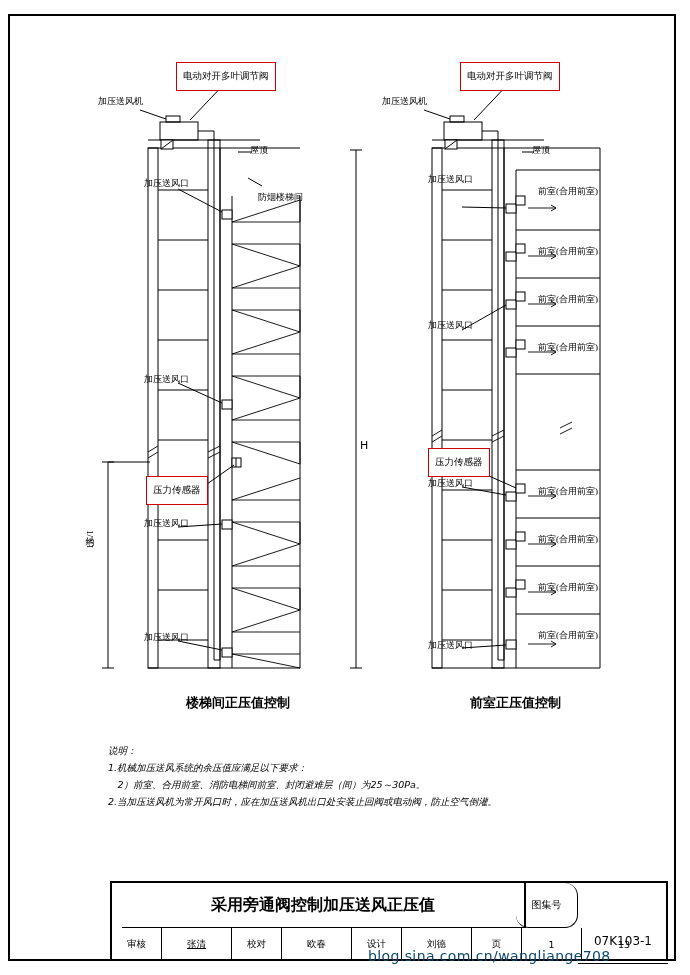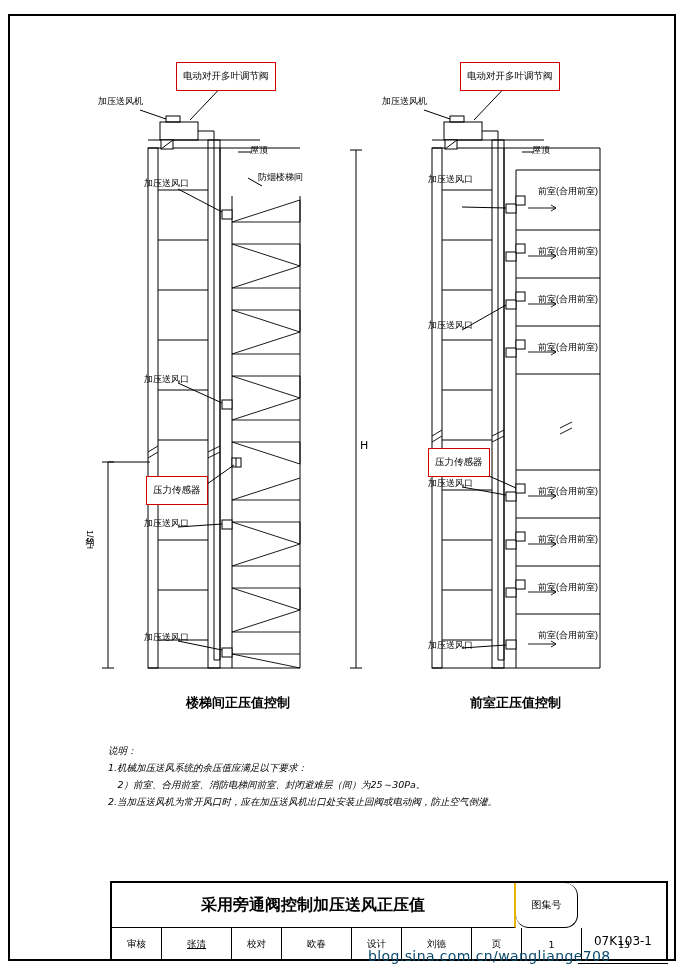--- a/index.html
+++ b/index.html
@@ -1,28 +1,28 @@
 <!DOCTYPE html>
 <html><head>
 <meta charset="utf-8">
 <style>
   html,body{margin:0;padding:0;background:#ffffff;}
   body{width:690px;height:975px;font-family:"DejaVu Sans","Liberation Sans",sans-serif;color:#000;}
   #page{position:relative;width:690px;height:975px;overflow:hidden;background:#fff;}
   .frame{position:absolute;left:8px;top:14px;width:668px;height:947px;border:2px solid #000;box-sizing:border-box;}
   svg.draw{position:absolute;left:0;top:0;width:690px;height:975px;}
   .lbl{position:absolute;font-size:9px;line-height:11px;white-space:nowrap;}
-  .lbl.cn{font-family:Liberation Sans, sans-serif;}
+  .lbl.cn{font-family:Liberation Serif, serif;}
   .boxred{position:absolute;border:1.6px solid #d10000;background:#fff;font-size:9.5px;
           padding:7px 6px;white-space:nowrap;text-align:center;}
   .capt{position:absolute;font-size:13px;font-weight:bold;white-space:nowrap;}
   .note{position:absolute;font-size:9.5px;line-height:17px;}
   .note div{white-space:nowrap;font-style:italic;}
   .titleblock{position:absolute;left:110px;top:881px;width:558px;height:80px;border:2px solid #000;box-sizing:border-box;}
-  .tb-main{position:absolute;left:0;top:0;width:404px;height:45px;border-right:2px solid #eab308;border-bottom:1.5px solid #000;box-sizing:border-box;
+  .tb-main{position:absolute;left:10px;top:0;width:404px;height:45px;border-right:2px solid #000000;border-bottom:1.5px solid #000;box-sizing:border-box;
            display:flex;align-items:center;justify-content:center;font-size:16px;font-weight:bold;}
   .tb-code-l{position:absolute;left:404px;top:0;width:62px;height:45px;border-right:1.5px solid #000;border-bottom:1.5px solid #000;box-sizing:border-box;
              display:flex;align-items:center;justify-content:center;font-size:10px;border-radius:13px;}
   .tb-code-r{position:absolute;left:466px;top:0;width:90px;height:45px;border-bottom:1.5px solid #000;box-sizing:border-box;
              display:flex;align-items:center;justify-content:center;font-size:12px;margin-top:36px;}
   .tb-row{position:absolute;left:0;top:45px;width:554px;height:32px;display:flex;}
   .tb-cell{height:32px;display:flex;align-items:center;justify-content:center;font-size:9.5px;border-right:1px solid #000;box-sizing:border-box;}
   .tb-cell:last-child{border-right:none;}
   .watermark{position:absolute;left:368px;top:948px;font-size:14px;color:#0c4a6e;letter-spacing:.4px;white-space:nowrap;}
 </style>
@@ -197,21 +197,21 @@
 
       <path d="M432 436 L442 430 M432 442 L442 436" stroke-width="0.9"></path>
       <path d="M492 436 L504 430 M492 442 L504 436" stroke-width="0.9"></path>
       <path d="M560 428 L572 422 M560 434 L572 428" stroke-width="0.9"></path>
     </g>
   </svg>
 
   <div class="boxred" style="left:176px;top:62px;">电动对开多叶调节阀</div>
   <div class="lbl cn" style="left:98px;top:96px;">加压送风机</div>
   <div class="lbl cn" style="left:250px;top:145px;">屋顶</div>
-  <div class="lbl cn" style="left:258px;top:172px;">防烟楼梯间</div>
+  <div class="lbl cn" style="left:258px;top:192px;">防烟楼梯间</div>
   <div class="lbl cn" style="left:144px;top:178px;">加压送风口</div>
   <div class="lbl cn" style="left:144px;top:374px;">加压送风口</div>
   <div class="lbl cn" style="left:144px;top:518px;">加压送风口</div>
   <div class="lbl cn" style="left:144px;top:632px;">加压送风口</div>
   <div class="boxred" style="left:146px;top:476px;">压力传感器</div>
   <div class="lbl" style="left:360px;top:440px;font-size:11px;">H</div>
   <div class="lbl cn" style="left:84px;top:530px;writing-mode:vertical-rl;text-orientation:mixed;">约1/3H</div>
   <div class="capt" style="left:186px;top:694px;">楼梯间正压值控制</div>
 
   <div class="boxred" style="left:460px;top:62px;">电动对开多叶调节阀</div>

